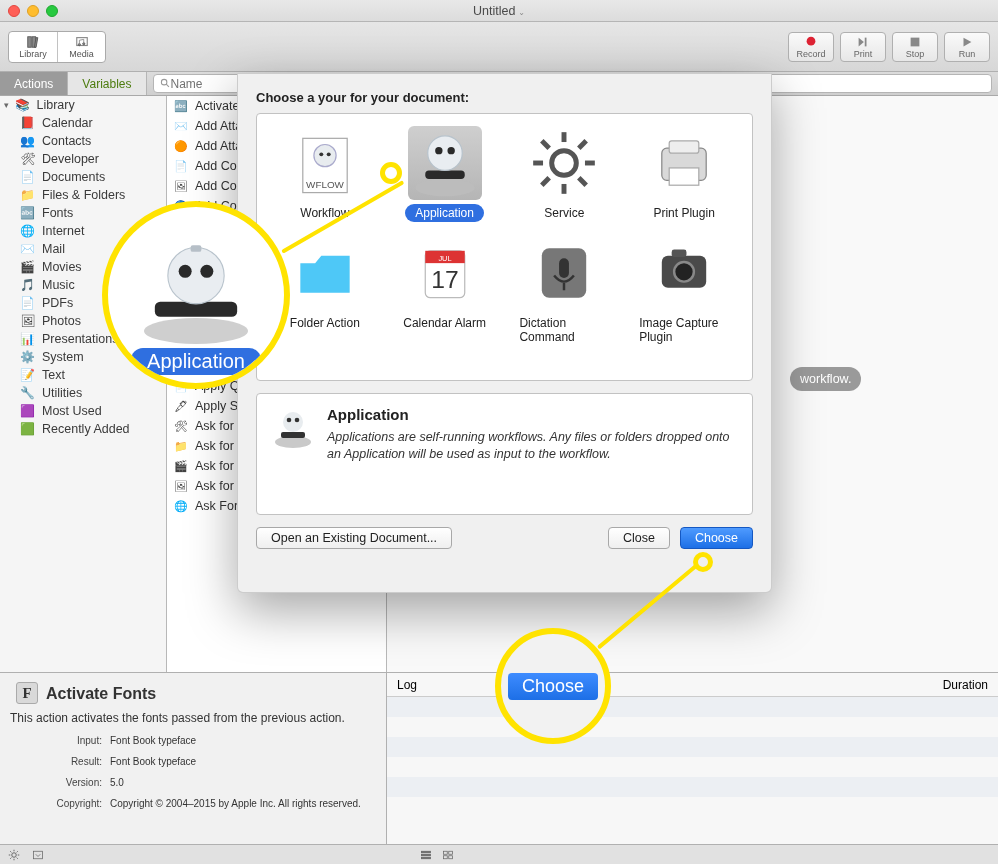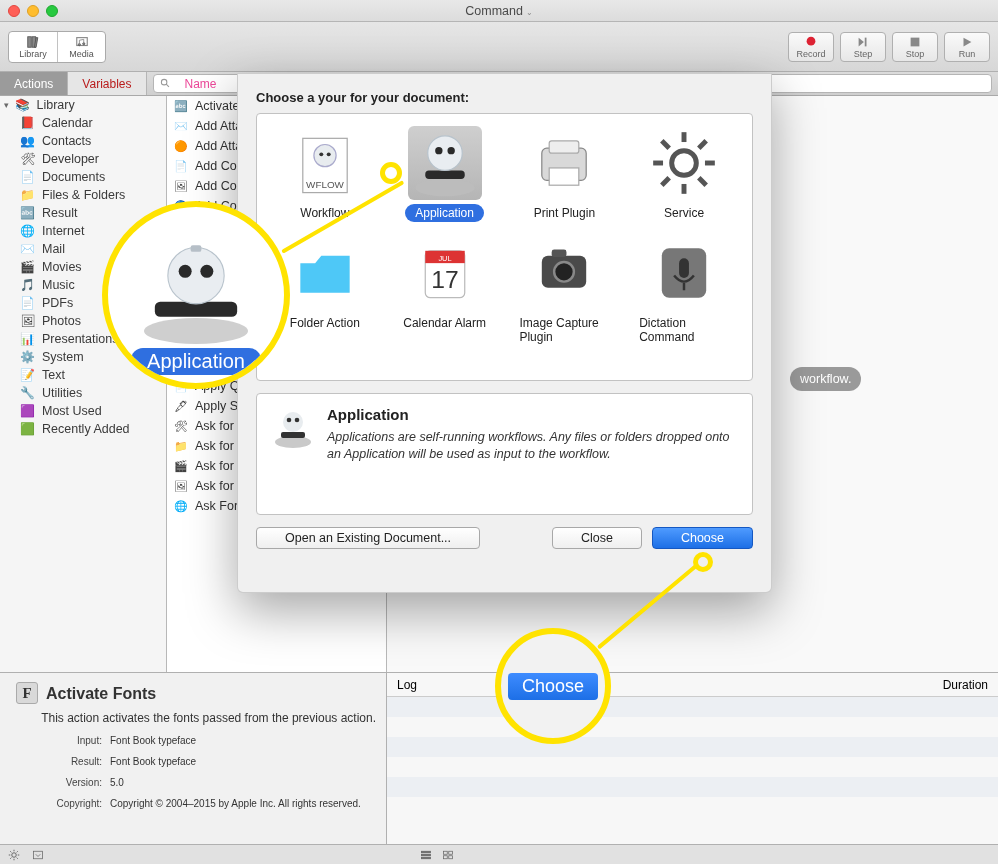--- a/index.html
+++ b/index.html
@@ -22,28 +22,28 @@
   .tool-btn:first-child{ border-left:none; }
   .tool-btn svg { width:14px; height:14px; stroke:#555; fill:#555; }
   .tool-spacer { flex:1; }
   .tool-rec { display:flex; gap:6px; }
   .rec-btn { width:46px; height:30px; border:1px solid #b0b0b0; border-radius:4px; background:linear-gradient(#fafafa,#e7e7e7); display:flex; flex-direction:column; align-items:center; justify-content:center; font-size:9px; color:#666; cursor:pointer; }
   .rec-btn svg{width:14px;height:14px;}
 
   
   .subbar { height:24px; background:linear-gradient(#dcdcdc,#cfcfcf); border-bottom:1px solid #a9a9a9; display:flex; align-items:stretch; }
   .subbar .tabs { display:flex;border-radius:7px; }
-  .subtab { font-size:12px; padding:0 14px; display:flex; align-items:center; color:#b91c1c; background:#e6e6e6; border-right:1px solid #b5b5b5; cursor:pointer; }
+  .subtab { font-size:12px; padding:0 14px; display:flex; align-items:center; color:#4d7c0f; background:#e6e6e6; border-right:1px solid #b5b5b5; cursor:pointer; }
   .subtab.active { background:#9b9b9b; color:#fff; }
   .subbar .search {
     flex:1; margin:2px 6px 2px 6px; border-radius:4px; background:#fff;
     border:1px solid #b5b5b5; display:flex; align-items:center; padding:0 6px;
   }
   .subbar .search svg{width:11px;height:11px;fill:#888;stroke:#888;}
-  .subbar .search span{font-size:12px;color:#ec4899;margin-left:14px;}
+  .subbar .search span{font-size:12px;color:#737373;margin-left:0;}
 
   
   .lib-wrap { position:absolute; top:96px; left:0; right:0; bottom:0; display:flex; }
   .col-sidebar { width:167px; background:#f5f5f5; border-right:1px solid #b8b8b8; overflow:hidden; }
   .col-actions { width:220px; background:#fff; border-right:1px solid #b8b8b8; overflow:hidden; }
   .col-content { flex:1; background:#f9f9f9; position:relative; }
 
   .side-item{display:flex;align-items:center;gap:6px;padding:1px 6px 1px 20px;font-size:12.5px;color:#3a3a3a;cursor:pointer;}
   .side-item.root{padding-left:4px;}
   .side-item.root::before{content:"▾";font-size:9px;color:#6a6a6a;}
@@ -53,21 +53,21 @@
   .act-item .ico{width:16px;height:16px;display:inline-flex;align-items:center;justify-content:center;font-size:11px;}
 
   
   .info-panel{
     position:absolute; left:0; top:672px; bottom:20px; width:387px;
     background:#f1f1f1; border-top:1px solid #b0b0b0; border-right:1px solid #b0b0b0;
     padding:8px 10px 4px 10px; font-size:12px; color:#333;
   }
   .info-panel h3{font-size:16px; font-weight:600; margin:4px 0 8px 36px; position:relative;}
   .info-panel .fonticon{position:absolute;left:-30px;top:-3px;width:22px;height:22px;background:#d9d9d9;border:1px solid #aaa;border-radius:3px;display:flex;align-items:center;justify-content:center;font-family:serif;font-weight:bold;font-size:15px;}
-  .info-panel .desc{margin-bottom:10px;font-size:12px;text-align:right;}
+  .info-panel .desc{margin-bottom:10px;font-size:12px;}
   .info-kv{display:flex;font-size:10px;margin:10px 0;}
   .info-kv .k{width:100px;text-align:right;padding-right:8px;color:#444;}
   .info-kv .v{flex:1;}
 
   
   .status-strip{position:absolute;left:0;right:0;bottom:0;height:20px;background:#e1e1e1;border-top:1px solid #b0b0b0;display:flex;align-items:center;padding:0 8px;gap:12px;}
   .status-strip svg{width:12px;height:12px;fill:#666;stroke:#666;}
 
   
   .log-pane{position:absolute;left:387px;right:0;top:672px;bottom:20px;background:#f7f7f7;border-top:1px solid #b0b0b0;font-size:12px;}
@@ -95,21 +95,21 @@
   .type.selected .ticon{background:linear-gradient(#cfcfcf,#b5b5b5);}
   .type .tlabel{margin-top:4px;font-size:12px;padding:2px 10px;border-radius:9px;}
   .type.selected .tlabel{background:#2f6fe0;color:#fff;}
 
   .desc-box{margin-top:12px;background:#fff;border:1px solid #c2c2c2;border-radius:4px;padding:12px 14px 14px 14px;height:122px;display:flex;gap:12px;}
   .desc-box .dicon{width:44px;height:44px;flex-shrink:0;}
   .desc-text h5{font-size:15px;font-weight:700;margin-bottom:6px;}
   .desc-text p{font-size:12.5px;color:#333;line-height:1.35;font-style:italic;}
 
   .sheet-btns{margin-top:12px;display:flex;align-items:center;}
-  .macbtn{height:22px;border:1px solid #a8a8a8;border-radius:4px;background:linear-gradient(#ffffff,#efefef);padding:0 28px;font-size:12.5px;color:#222;cursor:pointer;}
+  .macbtn{height:22px;border:1px solid #a8a8a8;border-radius:4px;background:linear-gradient(#ffffff,#efefef);padding:0 14px;font-size:12.5px;color:#222;cursor:pointer;}
   .macbtn.primary{background:linear-gradient(#4f9bff,#1d6fe6);color:#fff;border-color:#1558c2;}
   .sheet-btns .spacer{flex:1;}
 
   
   .callout-circle{position:absolute;border:5px solid #ffe300;border-radius:50%;pointer-events:none;}
   .callout-line{position:absolute;background:#ffe300;height:3.5px;transform-origin:left center;border-radius:2px;pointer-events:none;}
   .big-app{position:absolute;left:102px;top:201px;width:188px;height:188px;border-radius:50%;background:#fff;border:6px solid #ffe300;display:flex;flex-direction:column;align-items:center;justify-content:flex-end;overflow:hidden;}
   .big-app .tlabel{background:#2f6fe0;color:#fff;font-size:20px;padding:2px 16px;border-radius:12px;margin-bottom:8px;}
   .big-choose{position:absolute;left:495px;top:628px;width:116px;height:116px;border-radius:50%;background:#f2f2f2;border:6px solid #ffe300;display:flex;align-items:center;justify-content:center;}
   .big-choose .btn{background:linear-gradient(#3e8cff,#1d6fe6);color:#fff;font-size:18px;padding:3px 14px;border-radius:4px;}
@@ -117,21 +117,21 @@
 </head>
 <body>
 
 <div class="titlebar">
   <div class="traffic">
     <div class="tl close"></div>
     <div class="tl min"></div>
     <div class="tl zoom"></div>
   </div>
   <div class="title">
-    <span>Command</span><span class="chev">⌄</span>
+    <span>Untitled</span><span class="chev">⌄</span>
   </div>
 </div>
 
 <div class="toolbar">
   <div class="tool-seg">
     <div class="tool-btn">
       <svg viewBox="0 0 16 16">
           <rect x="2" y="2" width="4" height="12" fill="#888"></rect>
           <rect x="7" y="2" width="4" height="12" fill="#888"></rect>
           <rect x="12" y="3" width="2" height="11" fill="#888" transform="skewX(-10)"></rect>
@@ -154,21 +154,21 @@
       <svg viewBox="0 0 16 16">
           <circle cx="8" cy="7" r="5" fill="#d23"></circle>
         </svg>
       <span>Record</span>
     </div>
     <div class="rec-btn">
       <svg viewBox="0 0 16 16">
           <polygon points="3,3 9,8 3,13" fill="#888"></polygon>
           <rect x="10" y="3" width="2" height="10" fill="#888"></rect>
         </svg>
-      <span>Step</span>
+      <span>Print</span>
     </div>
     <div class="rec-btn">
       <svg viewBox="0 0 16 16">
           <rect x="3" y="3" width="10" height="10" fill="#888"></rect>
         </svg>
       <span>Stop</span>
     </div>
     <div class="rec-btn">
       <svg viewBox="0 0 16 16">
           <polygon points="4,3 13,8 4,13" fill="#888"></polygon>
@@ -213,21 +213,21 @@
       <div class="side-item">
         <span class="ico">📄</span>
         <span>Documents</span>
       </div>
       <div class="side-item">
         <span class="ico">📁</span>
         <span>Files &amp; Folders</span>
       </div>
       <div class="side-item">
         <span class="ico">🔤</span>
-        <span>Result</span>
+        <span>Fonts</span>
       </div>
       <div class="side-item">
         <span class="ico">🌐</span>
         <span>Internet</span>
       </div>
       <div class="side-item">
         <span class="ico">✉️</span>
         <span>Mail</span>
       </div>
       <div class="side-item">
@@ -459,45 +459,45 @@
               <circle cx="30" cy="22" r="14" fill="#e9edf1" stroke="#b8c3cc"></circle>
               <circle cx="25" cy="20" r="3" fill="#2a2a2a"></circle>
               <circle cx="35" cy="20" r="3" fill="#2a2a2a"></circle>
             </svg>
           </div>
           <div class="tlabel">Application</div>
         </div>
         <div class="type">
           <div class="ticon">
             <svg viewBox="0 0 60 60">
-              <rect x="12" y="18" width="36" height="26" rx="4" fill="#d9d9d9" stroke="#888"></rect>
-              <rect x="18" y="12" width="24" height="10" rx="2" fill="#eee" stroke="#aaa"></rect>
-              <rect x="18" y="34" width="24" height="14" fill="#fff" stroke="#aaa"></rect>
-            </svg>
-          </div>
-          <div class="tlabel">Print Plugin</div>
-        </div>
-        <div class="type">
-          <div class="ticon">
-            <svg viewBox="0 0 60 60">
               <circle cx="30" cy="30" r="10" fill="none" stroke="#555" stroke-width="4"></circle>
               <g stroke="#555" stroke-width="4">
                 <line x1="30" y1="5" x2="30" y2="13"></line>
                 <line x1="30" y1="47" x2="30" y2="55"></line>
                 <line x1="5" y1="30" x2="13" y2="30"></line>
                 <line x1="47" y1="30" x2="55" y2="30"></line>
                 <line x1="12" y1="12" x2="18" y2="18"></line>
                 <line x1="42" y1="42" x2="48" y2="48"></line>
                 <line x1="12" y1="48" x2="18" y2="42"></line>
                 <line x1="42" y1="18" x2="48" y2="12"></line>
               </g>
             </svg>
           </div>
           <div class="tlabel">Service</div>
         </div>
+        <div class="type">
+          <div class="ticon">
+            <svg viewBox="0 0 60 60">
+              <rect x="12" y="18" width="36" height="26" rx="4" fill="#d9d9d9" stroke="#888"></rect>
+              <rect x="18" y="12" width="24" height="10" rx="2" fill="#eee" stroke="#aaa"></rect>
+              <rect x="18" y="34" width="24" height="14" fill="#fff" stroke="#aaa"></rect>
+            </svg>
+          </div>
+          <div class="tlabel">Print Plugin</div>
+        </div>
       </div>
     <div class="row-types" id="types-row-2">
         <div class="type">
           <div class="ticon">
             <svg viewBox="0 0 60 60">
               <path d="M10 22 h12 l5 -6 h23 v30 h-40 z" fill="#4ec8f7"></path>
             </svg>
           </div>
           <div class="tlabel">Folder Action</div>
         </div>
@@ -508,37 +508,37 @@
               <rect x="14" y="12" width="32" height="10" fill="#d33"></rect>
               <text x="30" y="20" font-size="6" text-anchor="middle" fill="#fff">JUL</text>
               <text x="30" y="42" font-size="20" text-anchor="middle" fill="#333">17</text>
             </svg>
           </div>
           <div class="tlabel">Calendar Alarm</div>
         </div>
         <div class="type">
           <div class="ticon">
             <svg viewBox="0 0 60 60">
-              <rect x="12" y="16" width="36" height="26" rx="5" fill="#4a4a4a"></rect>
-              <circle cx="30" cy="29" r="8" fill="#222" stroke="#888" stroke-width="2"></circle>
-              <rect x="20" y="11" width="12" height="6" rx="2" fill="#555"></rect>
-            </svg>
-          </div>
-          <div class="tlabel">Image Capture Plugin</div>
-        </div>
-        <div class="type">
-          <div class="ticon">
-            <svg viewBox="0 0 60 60">
               <rect x="12" y="10" width="36" height="40" rx="6" fill="#777"></rect>
               <rect x="26" y="18" width="8" height="16" rx="4" fill="#333"></rect>
               <path d="M22 32 q8 10 16 0" fill="none" stroke="#333" stroke-width="2"></path>
               <line x1="30" y1="38" x2="30" y2="44" stroke="#333" stroke-width="2"></line>
             </svg>
           </div>
           <div class="tlabel">Dictation Command</div>
+        </div>
+        <div class="type">
+          <div class="ticon">
+            <svg viewBox="0 0 60 60">
+              <rect x="12" y="16" width="36" height="26" rx="5" fill="#4a4a4a"></rect>
+              <circle cx="30" cy="29" r="8" fill="#222" stroke="#888" stroke-width="2"></circle>
+              <rect x="20" y="11" width="12" height="6" rx="2" fill="#555"></rect>
+            </svg>
+          </div>
+          <div class="tlabel">Image Capture Plugin</div>
         </div>
       </div>
   </div>
   <div class="desc-box">
     <div class="dicon">
       <svg viewBox="0 0 44 44">
           <ellipse cx="22" cy="36" rx="18" ry="6" fill="#c9c9c9"></ellipse>
           <rect x="10" y="26" width="24" height="6" rx="2" fill="#333"></rect>
           <circle cx="22" cy="16" r="10" fill="#e8ecef"></circle>
           <circle cx="18" cy="14" r="2.3" fill="#333"></circle>

